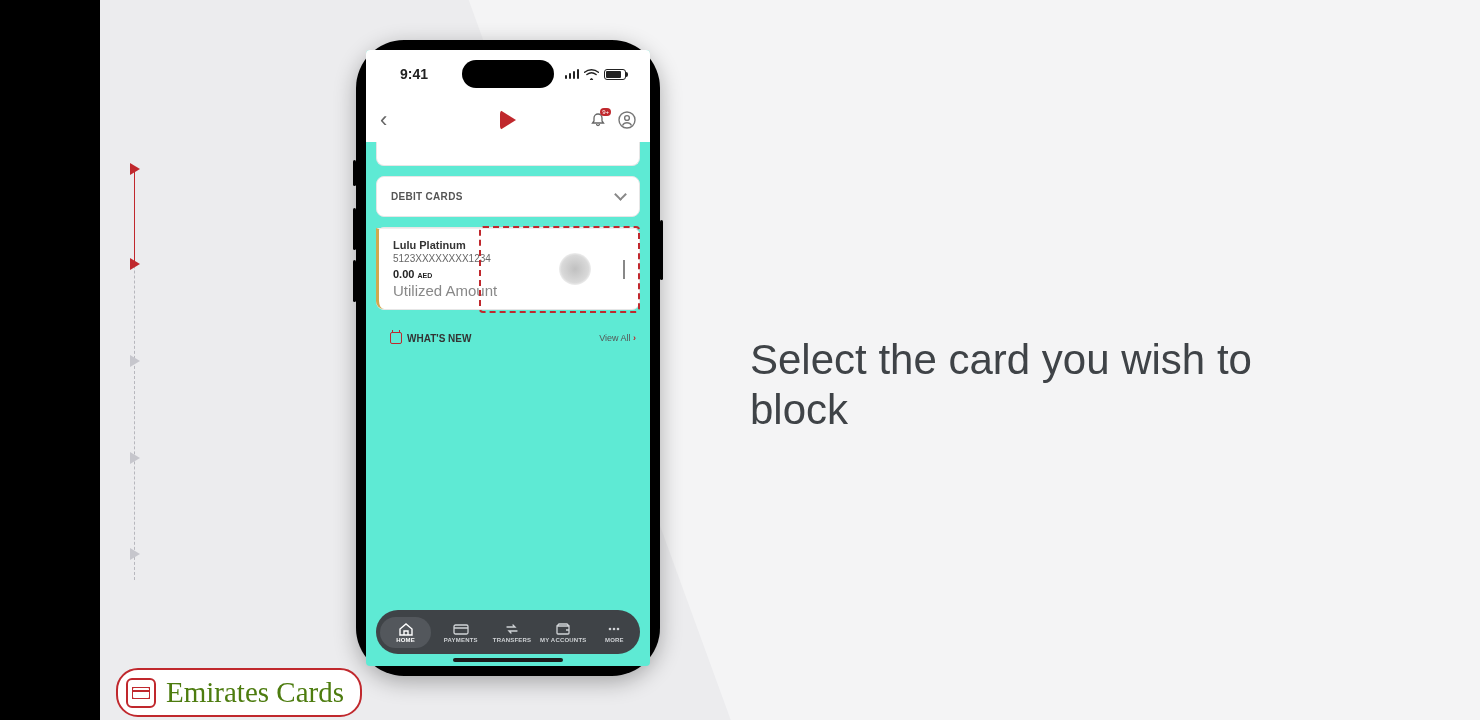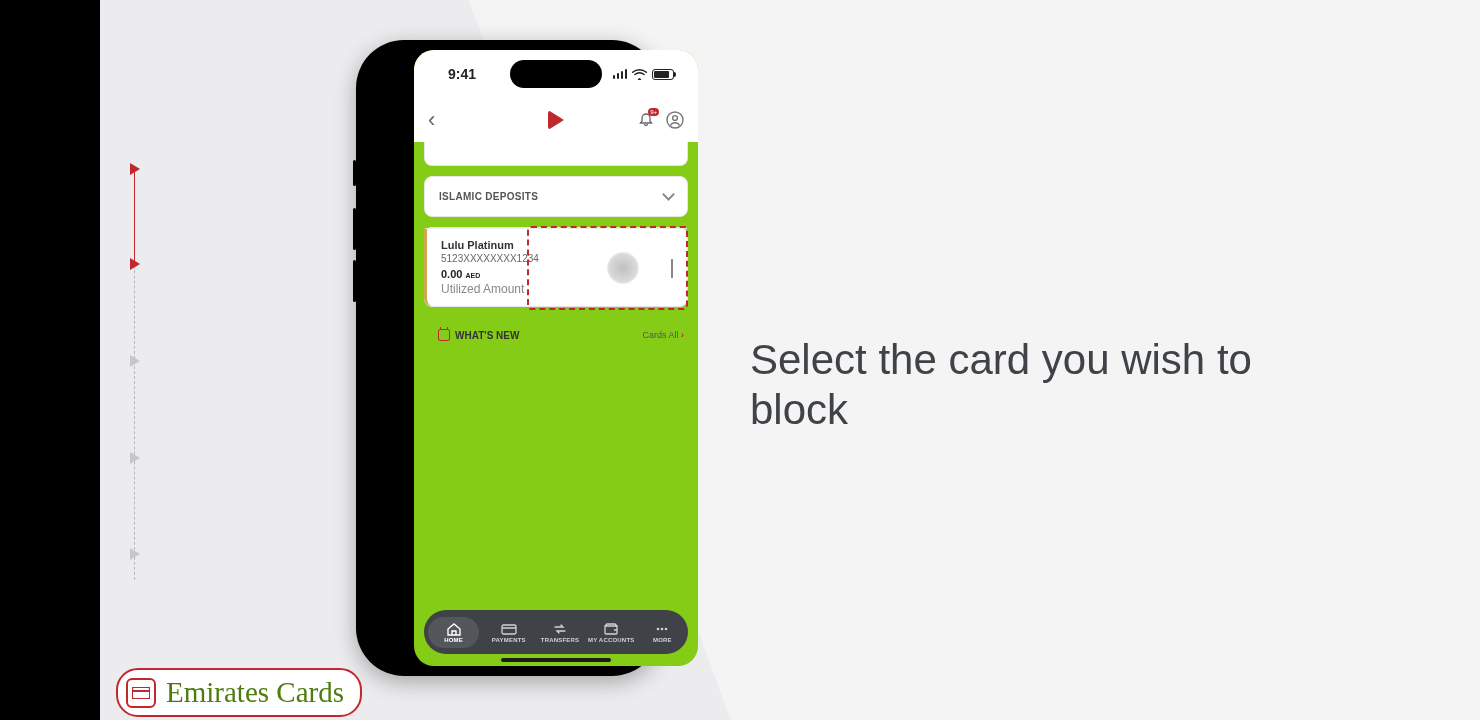--- a/index.html
+++ b/index.html
@@ -130,25 +130,24 @@
     border-radius: 2px;
   }
   .side-btn1 { left:-3px; top:120px; width:3px; height:26px; }
   .side-btn2 { left:-3px; top:168px; width:3px; height:42px; }
   .side-btn3 { left:-3px; top:220px; width:3px; height:42px; }
   .side-btn4 { right:-3px; top:180px; width:3px; height:60px; }
 
   .screen {
     width: 100%;
     height: 100%;
-    background: #84cc16;
-    border-radius: 20px;
+    background: #5eead4;
+    border-radius: 4px;
     position: relative;
     overflow: hidden;
-    margin-left: 48px;
   }
   .island {
     position: absolute;
     top: 10px;
     left: 50%;
     transform: translateX(-50%);
     width: 92px;
     height: 28px;
     background: #000;
     border-radius: 16px;
@@ -257,21 +256,21 @@
     position: relative;
     padding: 10px 14px 10px 14px;
     border-left: 3px solid #cfa84d;
     margin-left:-1px;
     border-radius:0 0 8px 8px;
   }
   .credit-card-item .name { font-size:11px; font-weight:700; color:#333; }
   .credit-card-item .num { font-size:10px; color:#666; margin-top:2px; }
   .credit-card-item .amt { font-size:11px; font-weight:700; color:#222; margin-top:4px; }
   .credit-card-item .amt small { font-size:7px; font-weight:700; }
-  .credit-card-item .util { font-size:12px; color:#888; margin-top:2px; }
+  .credit-card-item .util { font-size:15px; color:#888; margin-top:2px; }
   .credit-card-item .arrow { position:absolute; right:14px; top:50%; transform:translateY(-50%); }
 
   .highlight-box {
     position:absolute;
     left: 100px;
     right: -1px;
     top: -3px;
     bottom: -4px;
     border: 2px dashed #c0282d;
     border-radius: 4px;
@@ -424,49 +423,49 @@
               <circle cx="9" cy="7" r="2.4" fill="none" stroke="#777" stroke-width="1.4"></circle>
               <path d="M4.5 14.5a5 5 0 0 1 9 0" fill="none" stroke="#777" stroke-width="1.4"></path>
             </svg>
         </span>
       </div>
     </div>
 
     <div class="content">
       <div class="card-partial"></div>
 
-
-
       <div class="accordion">
         <div class="accordion-header">
-          <span>ISLAMIC DEPOSITS</span>
+          <span>DEBIT CARDS</span>
           <span class="chev"></span>
         </div>
       </div>
+
+
 
 
       <div class="accordion">
         <div class="credit-card-item">
           <div class="name">Lulu Platinum</div>
           <div class="num">5123XXXXXXXX1234</div>
           <div class="amt"><span>0.00</span> <small>AED</small></div>
           <div class="util">Utilized Amount</div>
           <span class="arrow"><span class="chev right"></span></span>
           <div class="highlight-box"></div>
           <div class="touch-blob"></div>
         </div>
       </div>
 
 
       <div class="whats-new">
         <div class="left">
           <span class="cal"></span>
           <span>WHAT'S NEW</span>
         </div>
-        <div class="right">Cards All</div>
+        <div class="right">View All</div>
       </div>
     </div>
 
     <div class="tabbar">
       <div class="tab active">
         <svg class="icon" viewBox="0 0 16 14">
             <path d="M2 7 8 2l6 5v6H2z M6 13V9h4v4" fill="none" stroke="#fff" stroke-width="1.4"></path>
           </svg>
         <span class="label">HOME</span>
       </div>

